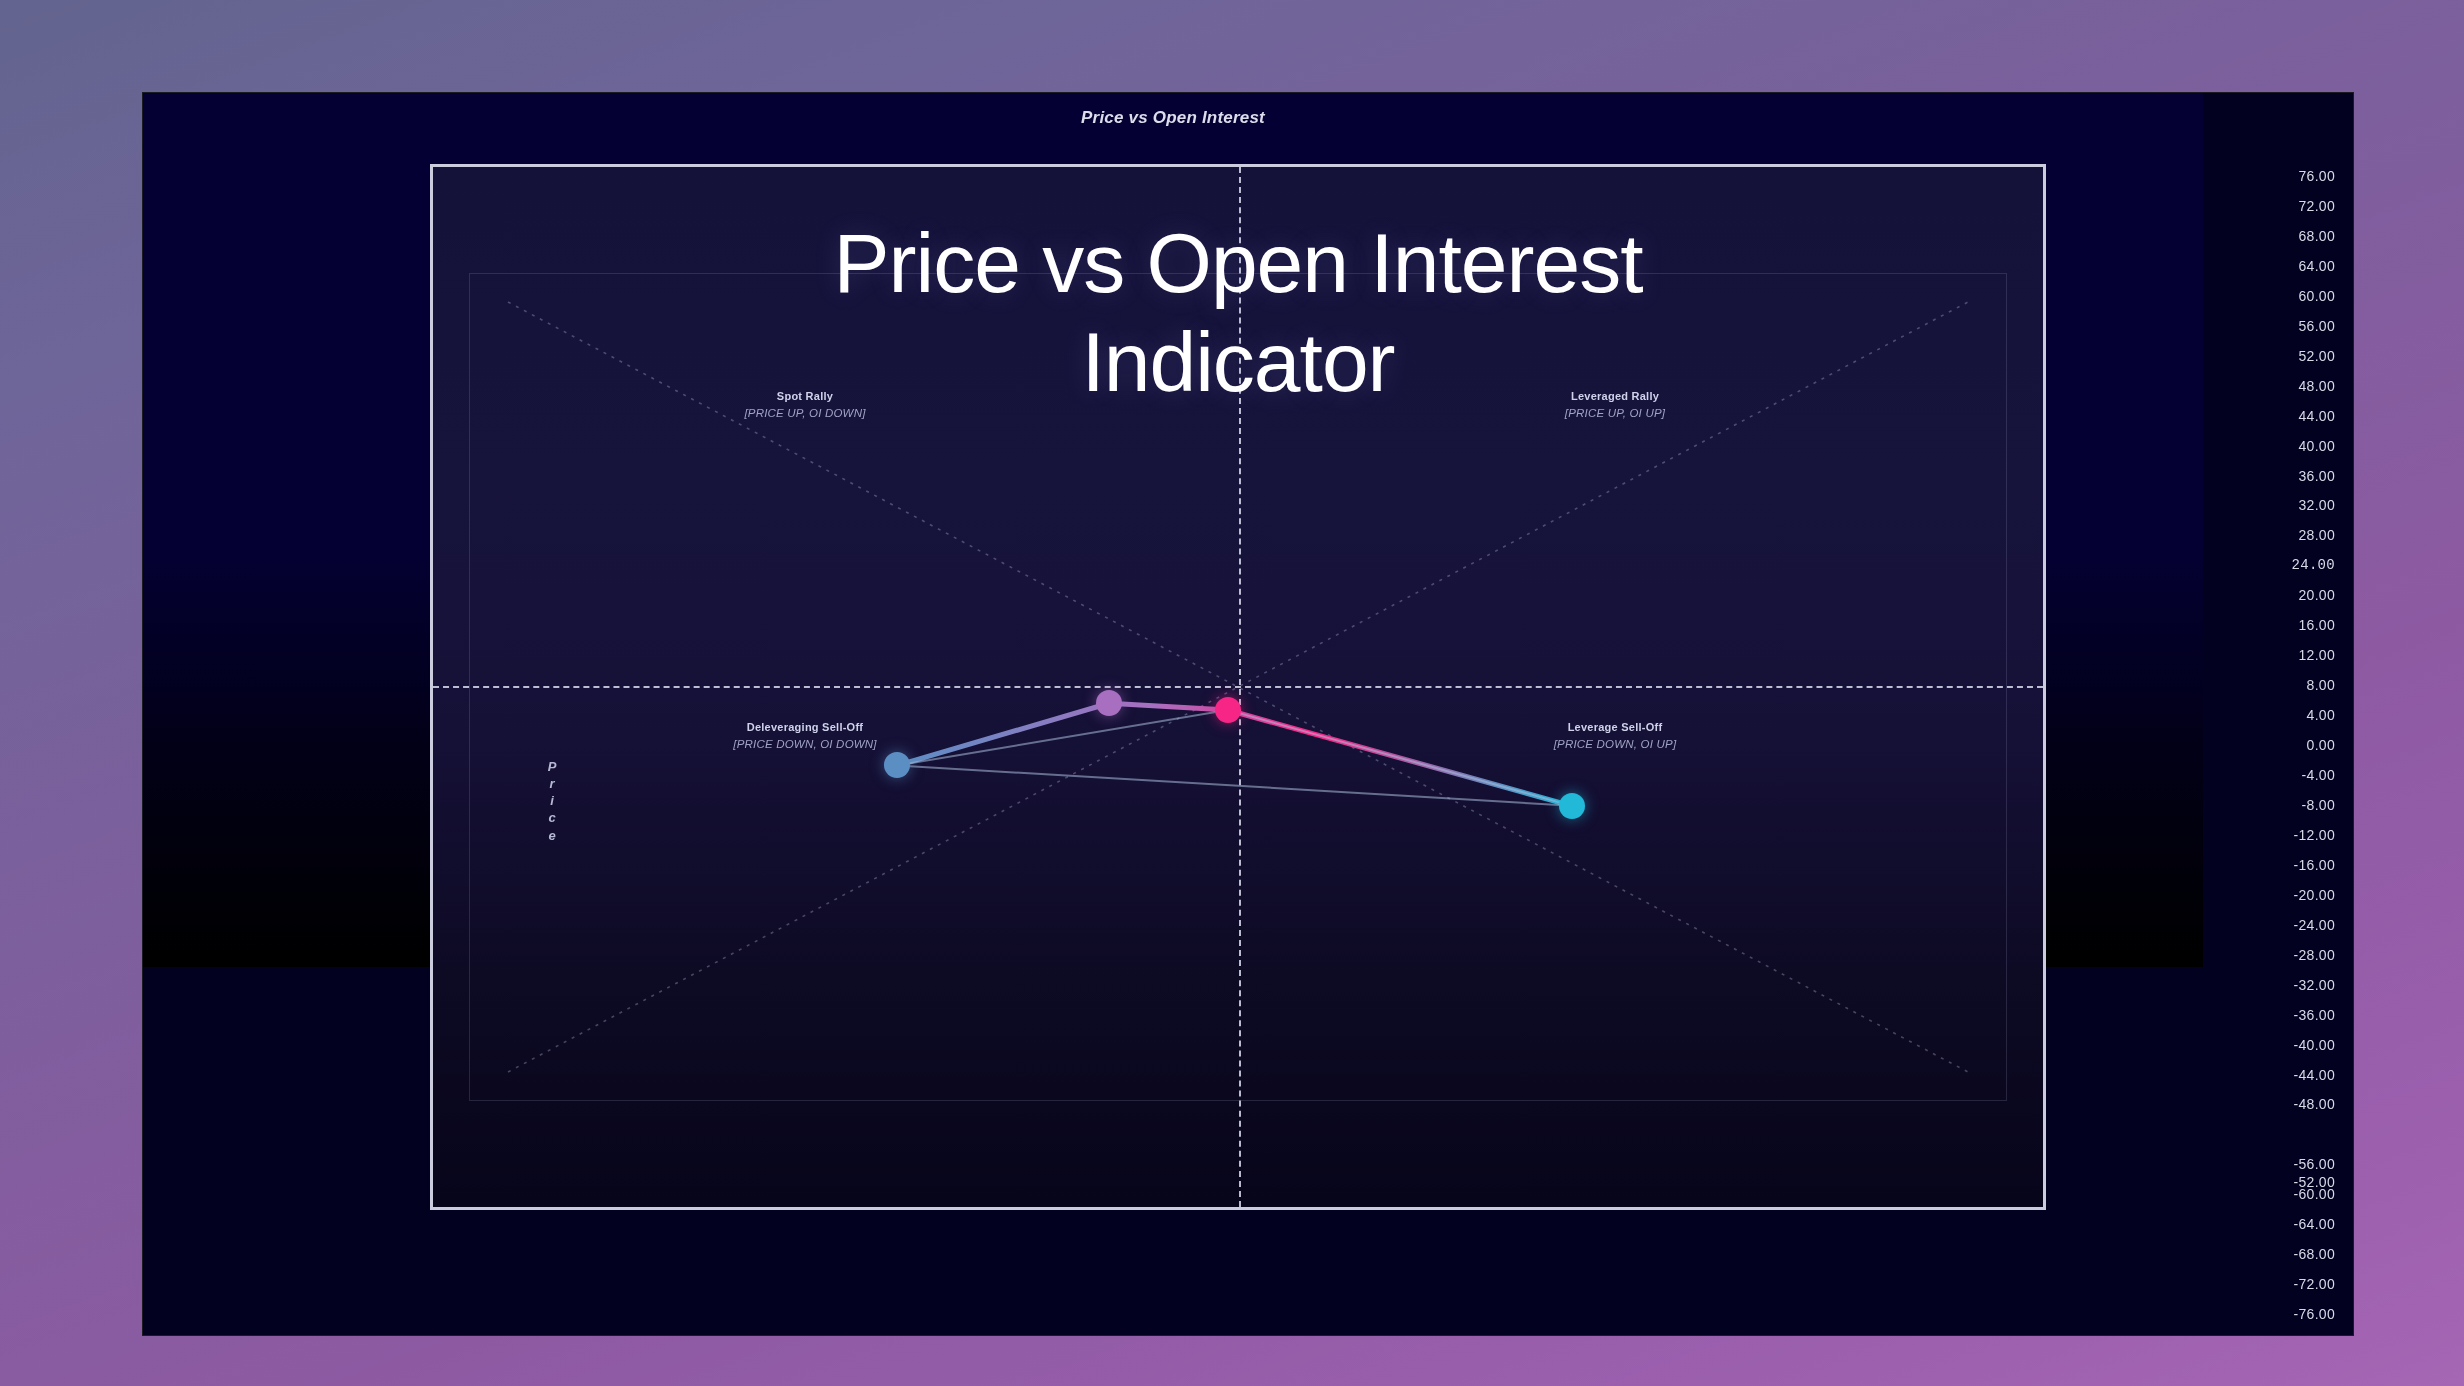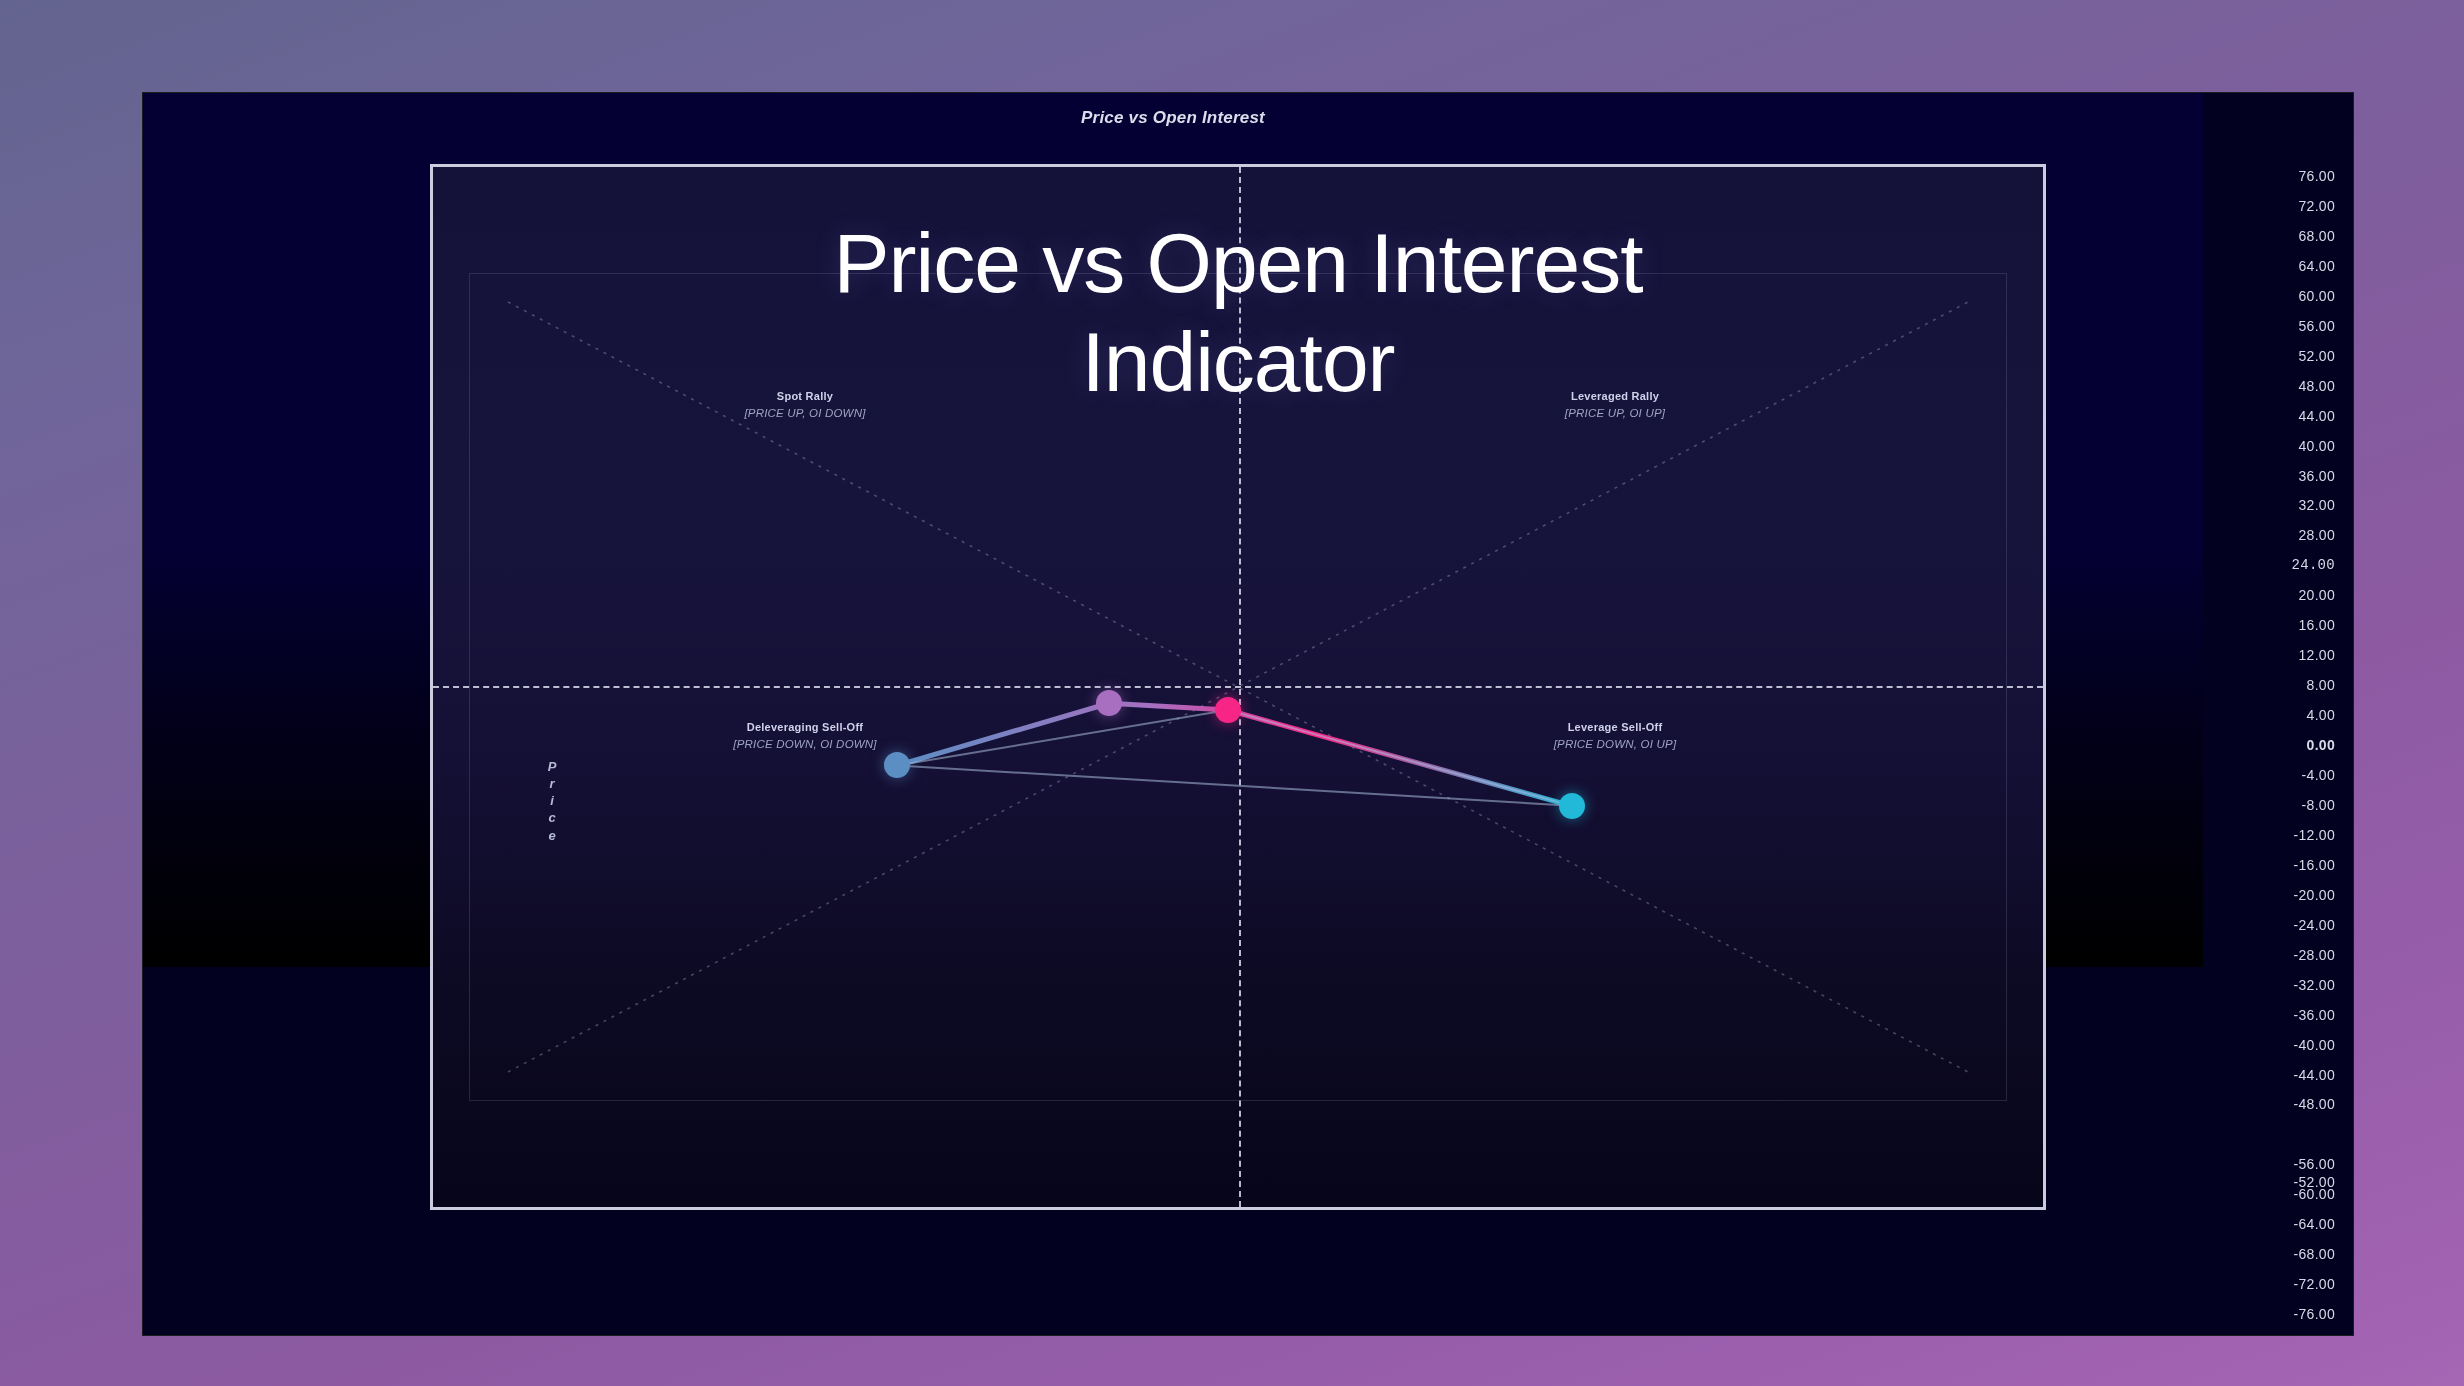--- a/index.html
+++ b/index.html
@@ -188,21 +188,21 @@
       <div class="tick" style="top: 344.55px;">40.00</div>
       <div class="tick" style="top: 374.5px;">36.00</div>
       <div class="tick" style="top: 404.45px;">32.00</div>
       <div class="tick" style="top: 434.4px;">28.00</div>
       <div class="tick" style="top: 464.35px; font-family: Liberation Mono, monospace;">24.00</div>
       <div class="tick" style="top: 494.3px;">20.00</div>
       <div class="tick" style="top: 524.25px;">16.00</div>
       <div class="tick" style="top: 554.2px;">12.00</div>
       <div class="tick" style="top: 584.15px;">8.00</div>
       <div class="tick" style="top: 614.1px;">4.00</div>
-      <div class="tick" style="top: 644.05px; font-weight: bold;">0.00</div>
+      <div class="tick" style="top: 644.05px;">0.00</div>
       <div class="tick" style="top: 674px;">-4.00</div>
       <div class="tick" style="top: 703.95px;">-8.00</div>
       <div class="tick" style="top: 733.9px;">-12.00</div>
       <div class="tick" style="top: 763.85px;">-16.00</div>
       <div class="tick" style="top: 793.8px; margin-left: 36px;">-20.00</div>
       <div class="tick" style="top: 823.75px;">-24.00</div>
       <div class="tick" style="top: 853.7px;">-28.00</div>
       <div class="tick" style="top: 883.65px;">-32.00</div>
       <div class="tick" style="top: 913.6px;">-36.00</div>
       <div class="tick" style="top: 943.55px;">-40.00</div>

